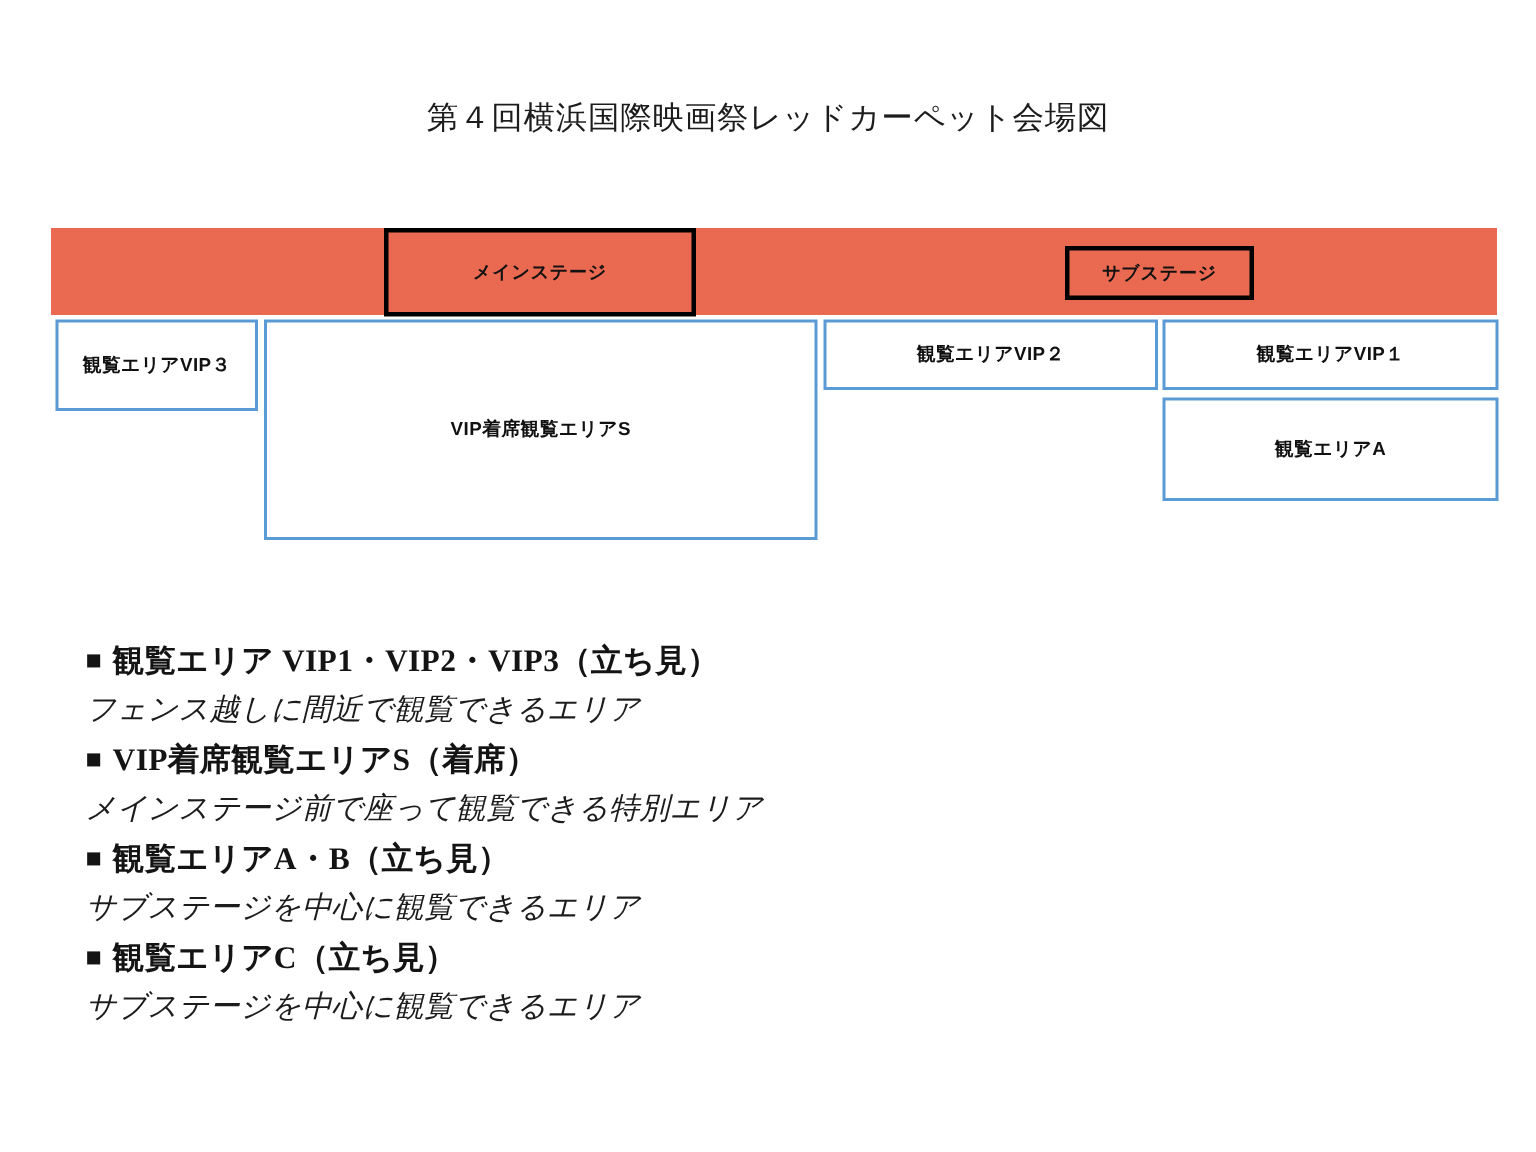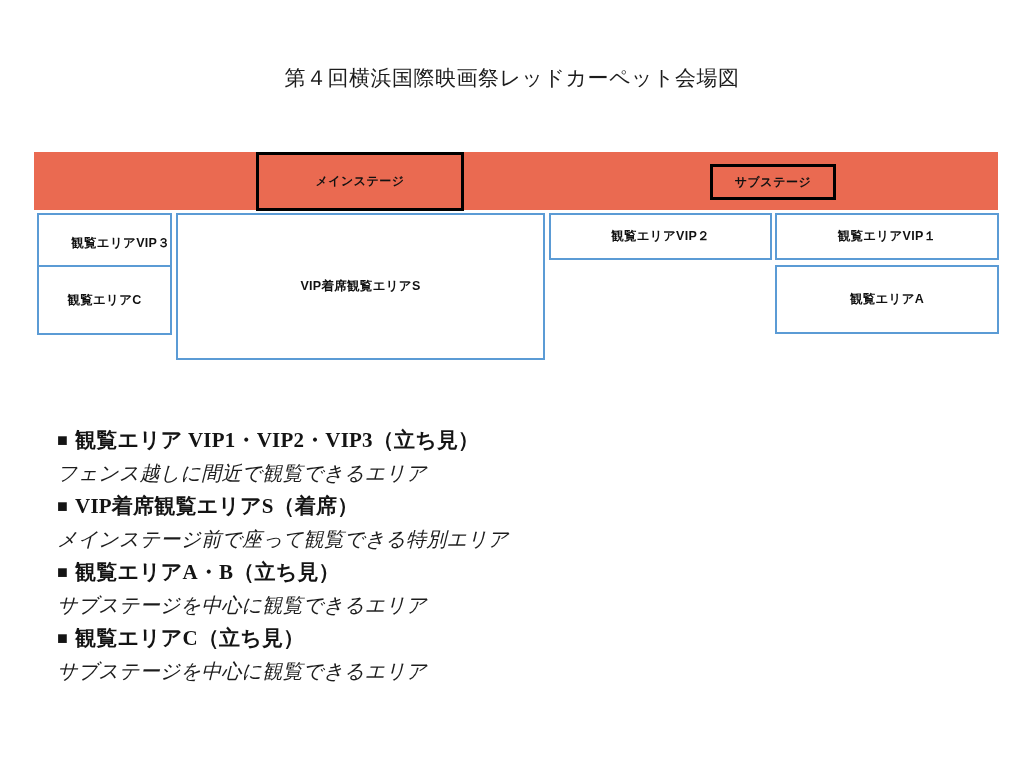--- a/index.html
+++ b/index.html
@@ -85,21 +85,21 @@
     display: flex;
     align-items: center;
     justify-content: center;
     font-size: 12.5px;
     font-weight: bold;
     color: #111111;
     letter-spacing: 0.3px;
     white-space: nowrap;
   }
 
-  .area-vip3 { left: 37px;  top: 213px; width: 135px; height: 61px; justify-content: flex-end; }
+  .area-vip3 { left: 37px;  top: 213px; width: 135px; height: 61px; }
   .area-c    { left: 37px;  top: 265px; width: 135px; height: 70px; }
   .area-s    { left: 176px; top: 213px; width: 369px; height: 147px; }
   .area-vip2 { left: 549px; top: 213px; width: 223px; height: 47px; justify-content: center; }
   .area-vip1 { left: 775px; top: 213px; width: 224px; height: 47px; }
   .area-b    { left: 549px; top: 265px; width: 223px; height: 69px; }
   .area-a    { left: 775px; top: 265px; width: 224px; height: 69px; }
 
   
   #legend {
     position: absolute;
@@ -145,23 +145,20 @@
   </div>
 
   <div class="stage-box stage-sub">
     <span>サブステージ</span>
   </div>
 
   <div class="area-box area-vip3">
     <span>観覧エリアVIP３</span>
   </div>
 
-  <div class="area-box area-c">
-    <span>観覧エリアC</span>
-  </div>
 
   <div class="area-box area-s">
     <span>VIP着席観覧エリアS</span>
   </div>
 
   <div class="area-box area-vip2">
     <span>観覧エリアVIP２</span>
   </div>
 
   <div class="area-box area-vip1">

